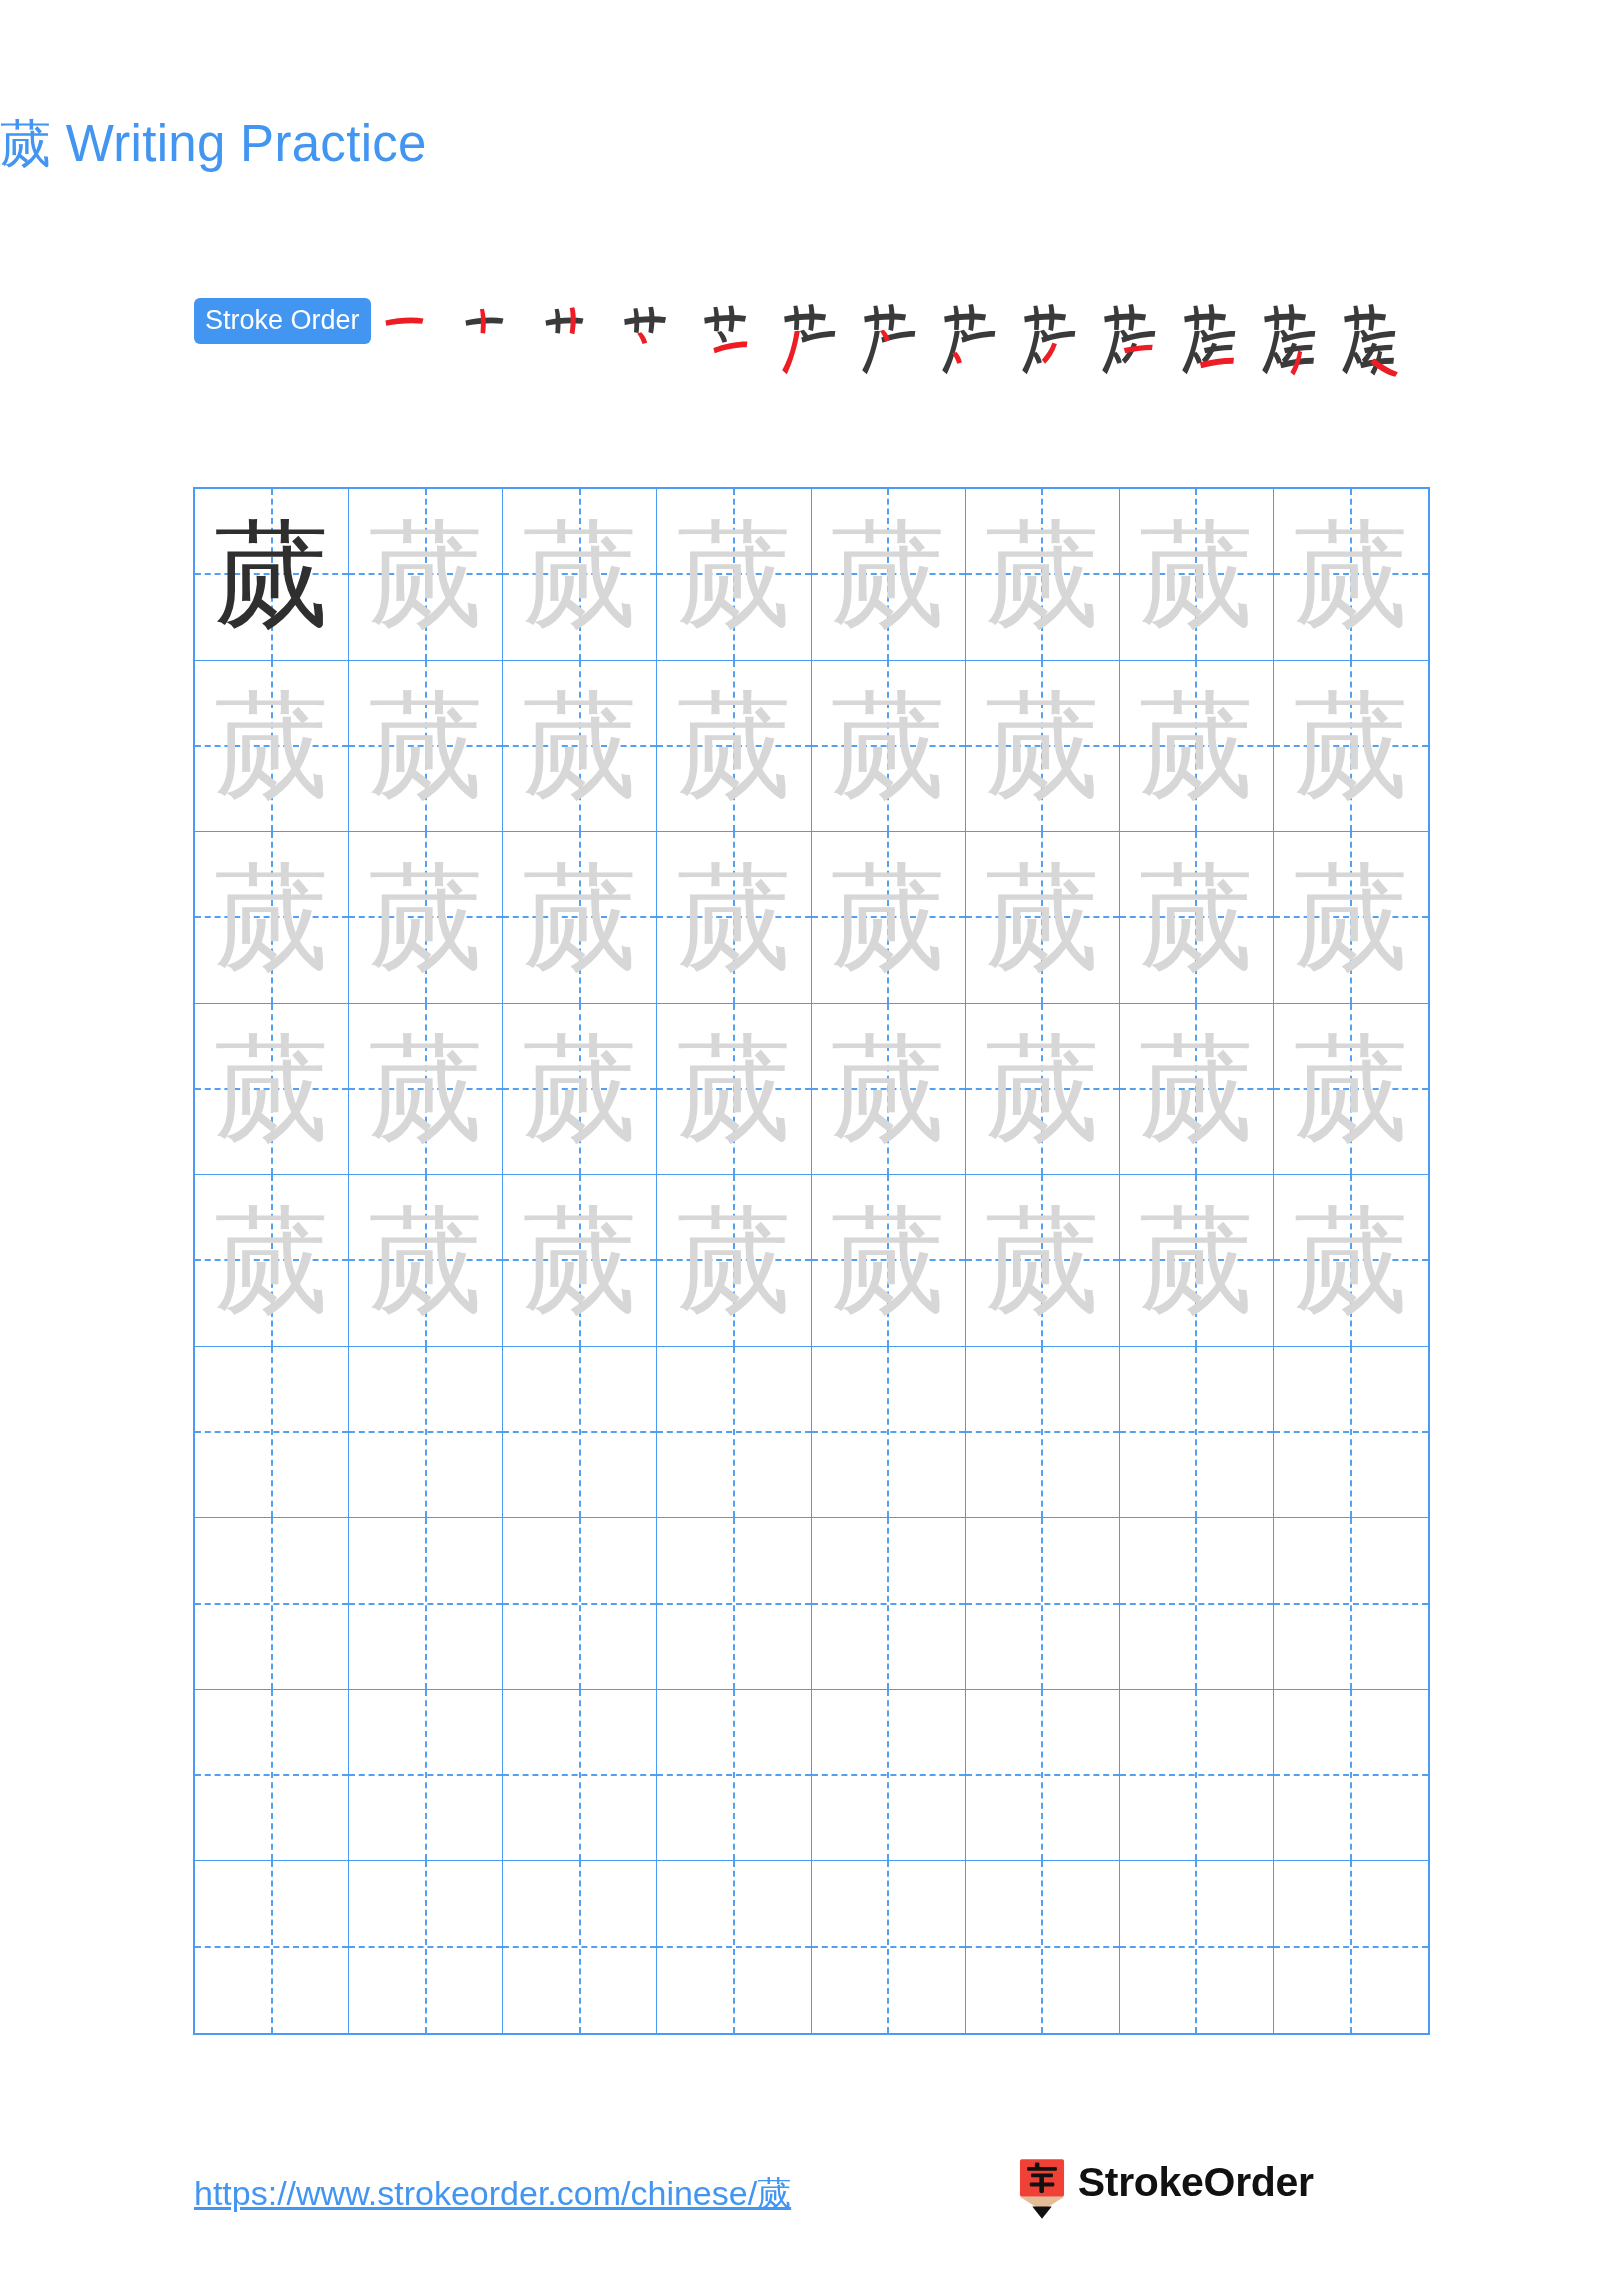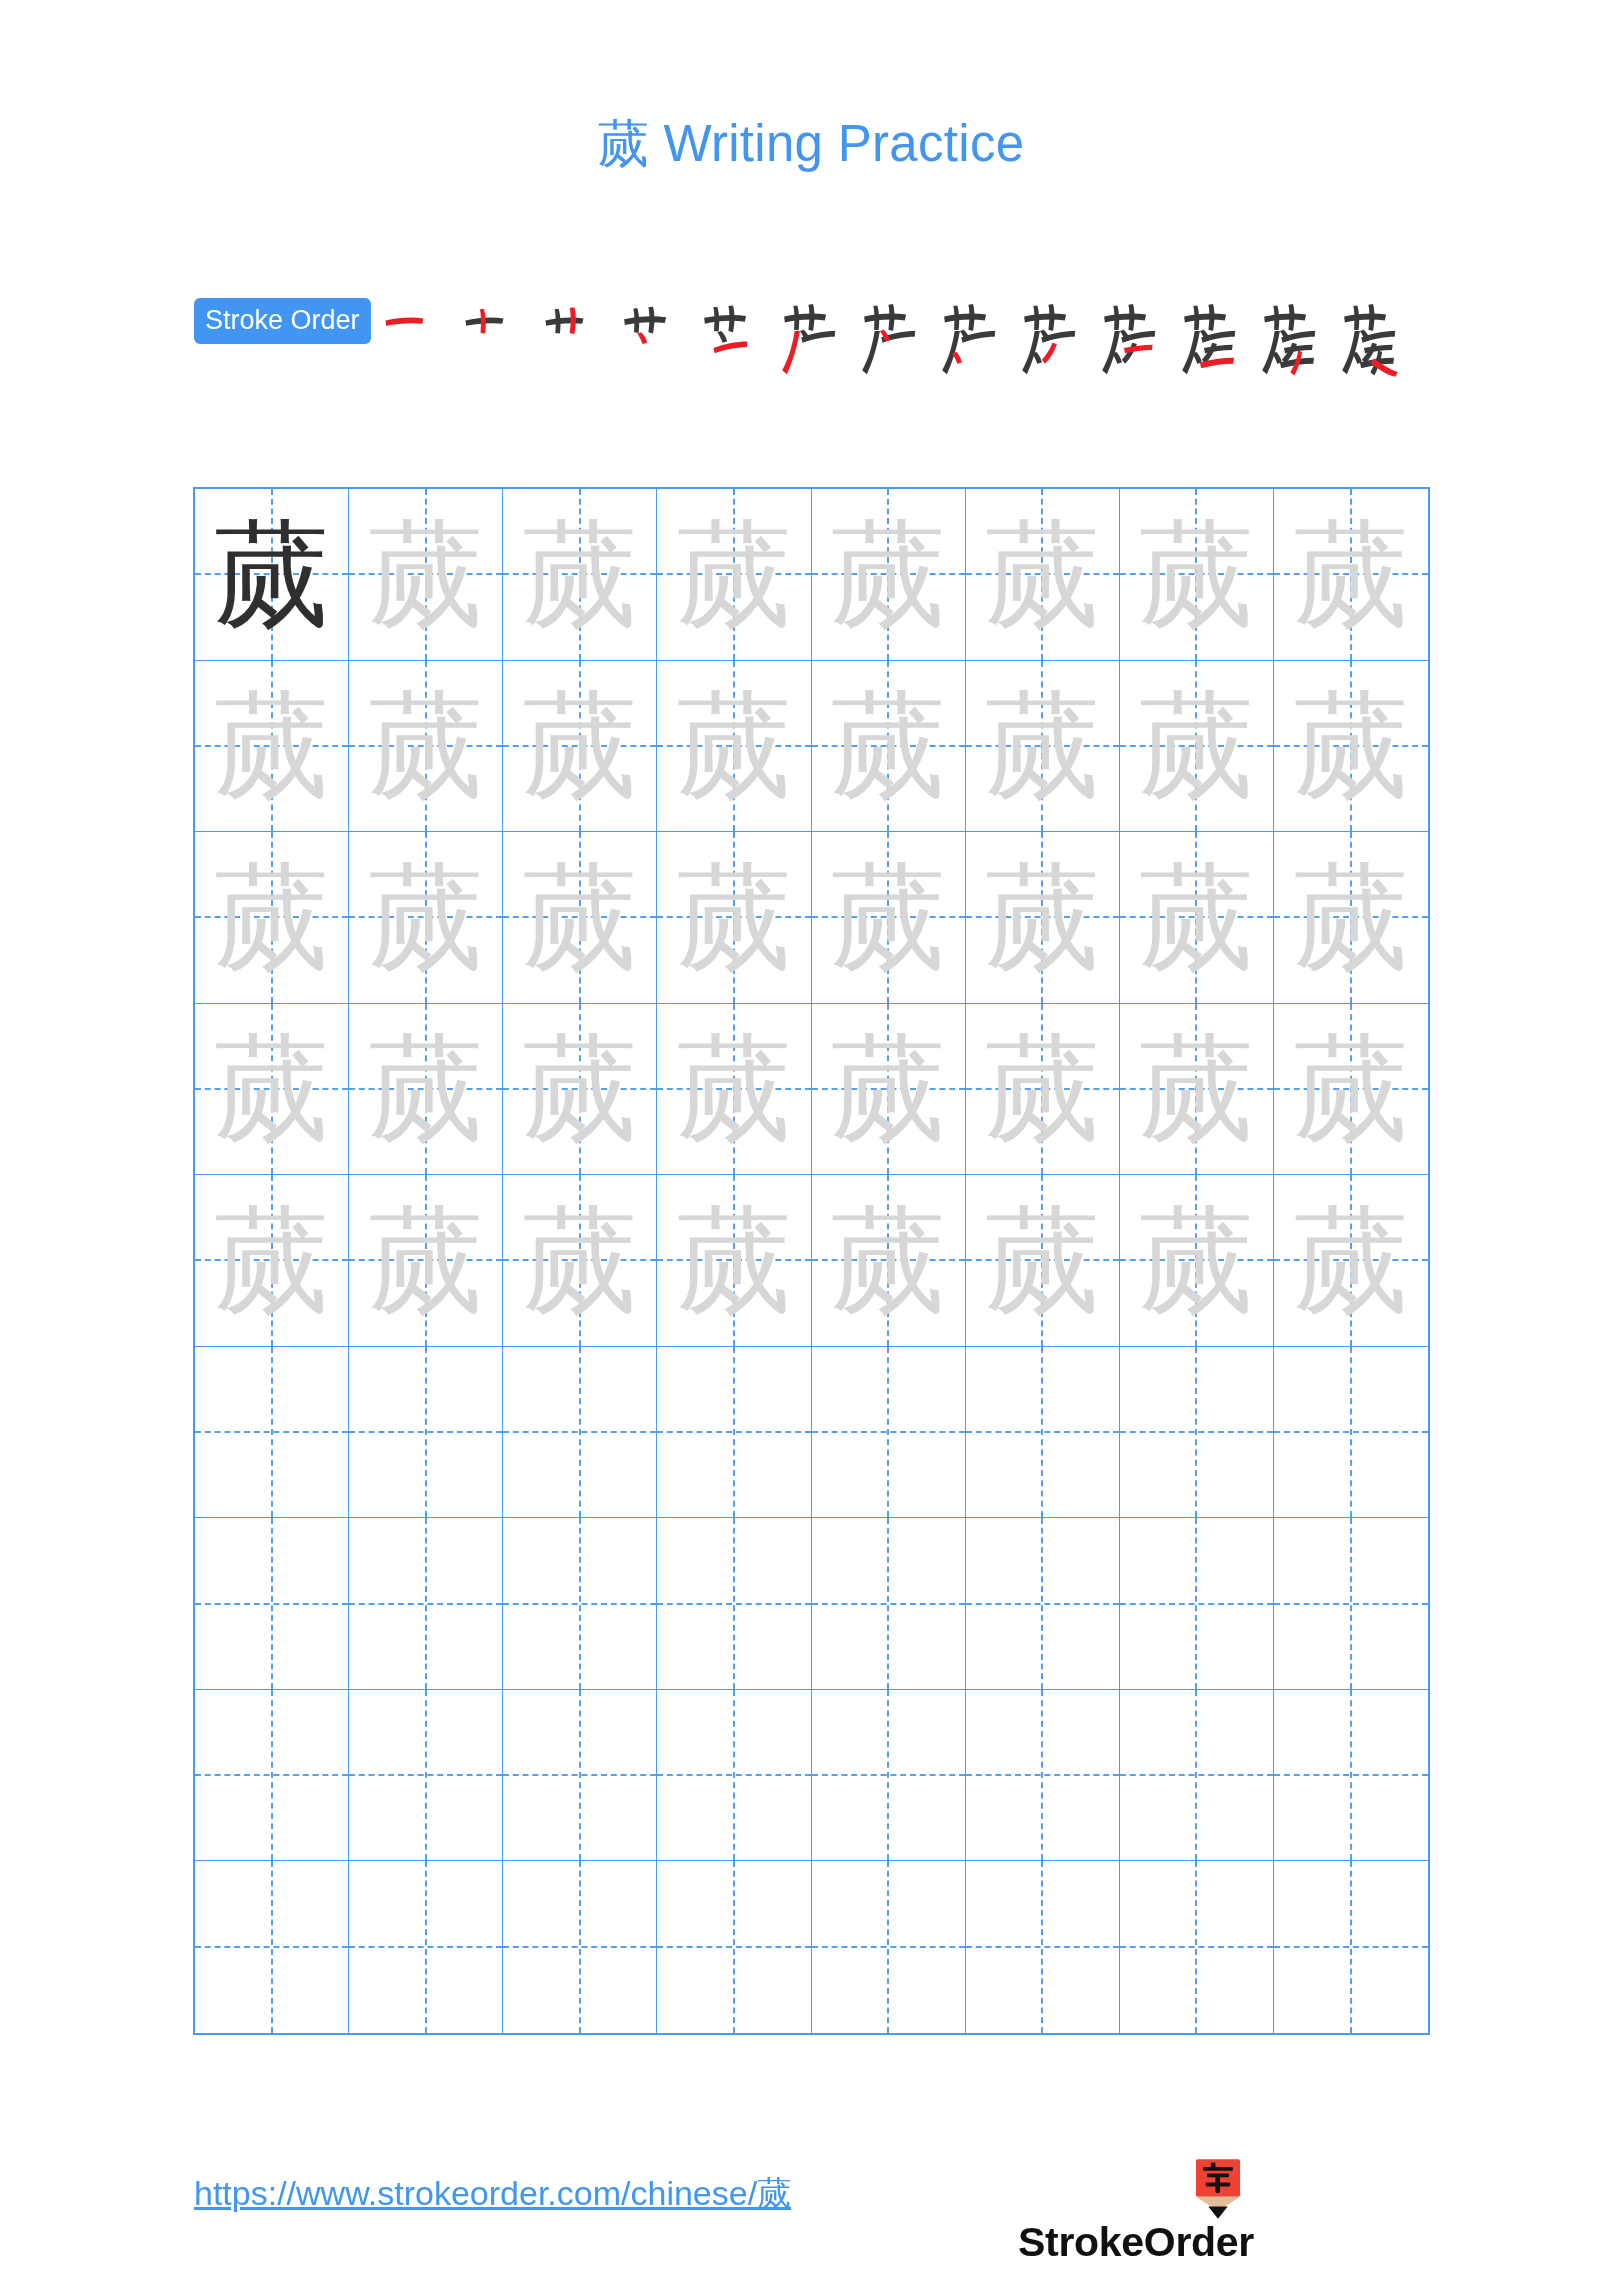--- a/index.html
+++ b/index.html
@@ -8,21 +8,20 @@
     background:#ffffff;
     font-family:"Liberation Sans", sans-serif;
     position:relative;
     overflow:hidden;
   }
 
   
   #title{
     position:absolute;
     top:110px;left:0;width:1622px;
-    text-align:center;
     font-size:51px;
     font-weight:400;
     color:#4295f0;
     letter-spacing:0.3px;
     white-space:nowrap;
   }
 
   
   #stroke-section{
     position:absolute;
@@ -109,23 +108,22 @@
     left:194px;top:2171px;
     font-size:34px;
     color:#4295f0;
     white-space:nowrap;
     text-decoration:underline;
   }
   #footer-logo{
     position:absolute;
     left:1018px;top:2159px;
     display:flex;
-    align-items:flex-end;
+    align-items:flex-start;
     height:62px;
-    flex-direction:column;
   }
   #logo-mark{
     width:48px;height:60px;
     margin-right:11.8px;
     flex:none;
   }
   #logo-text{
     font-size:41px;
     font-weight:bold;
     color:#111111;

